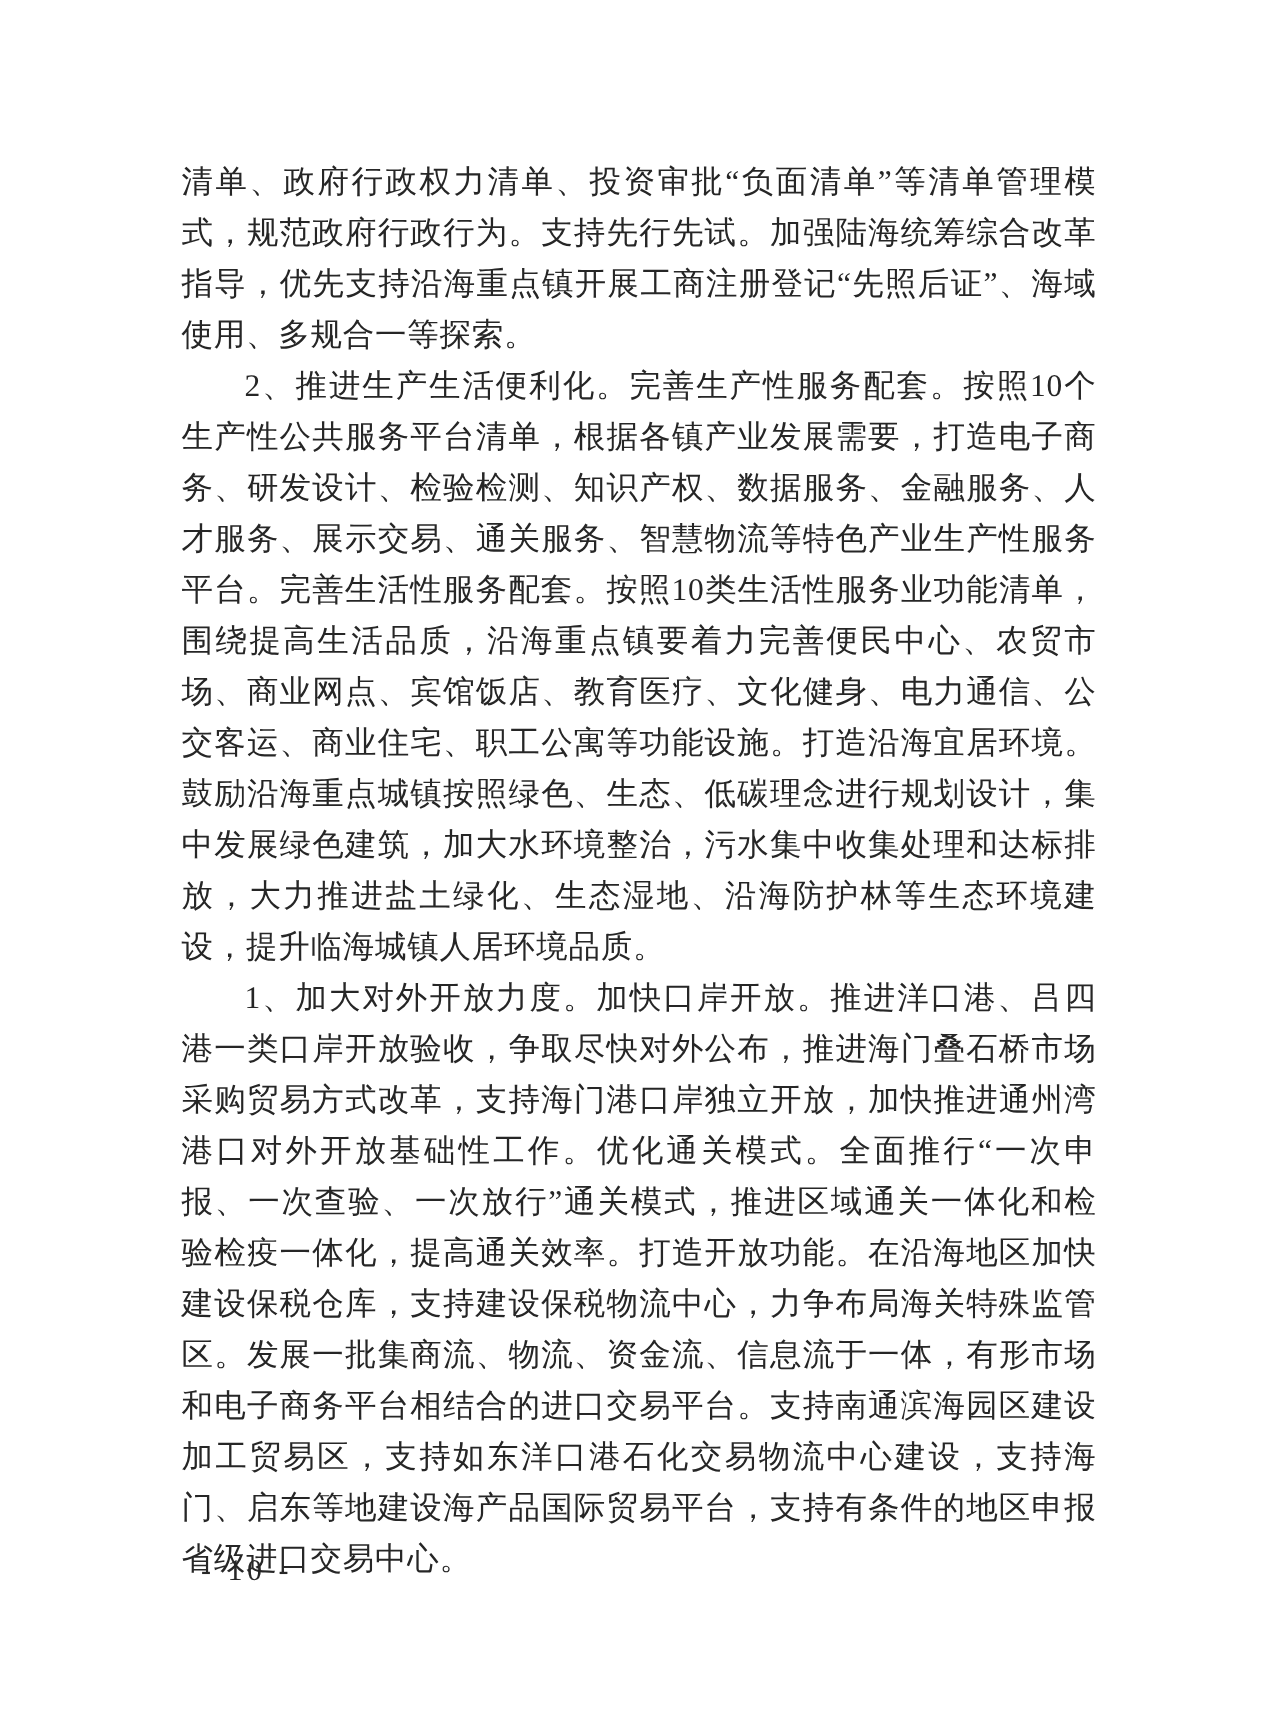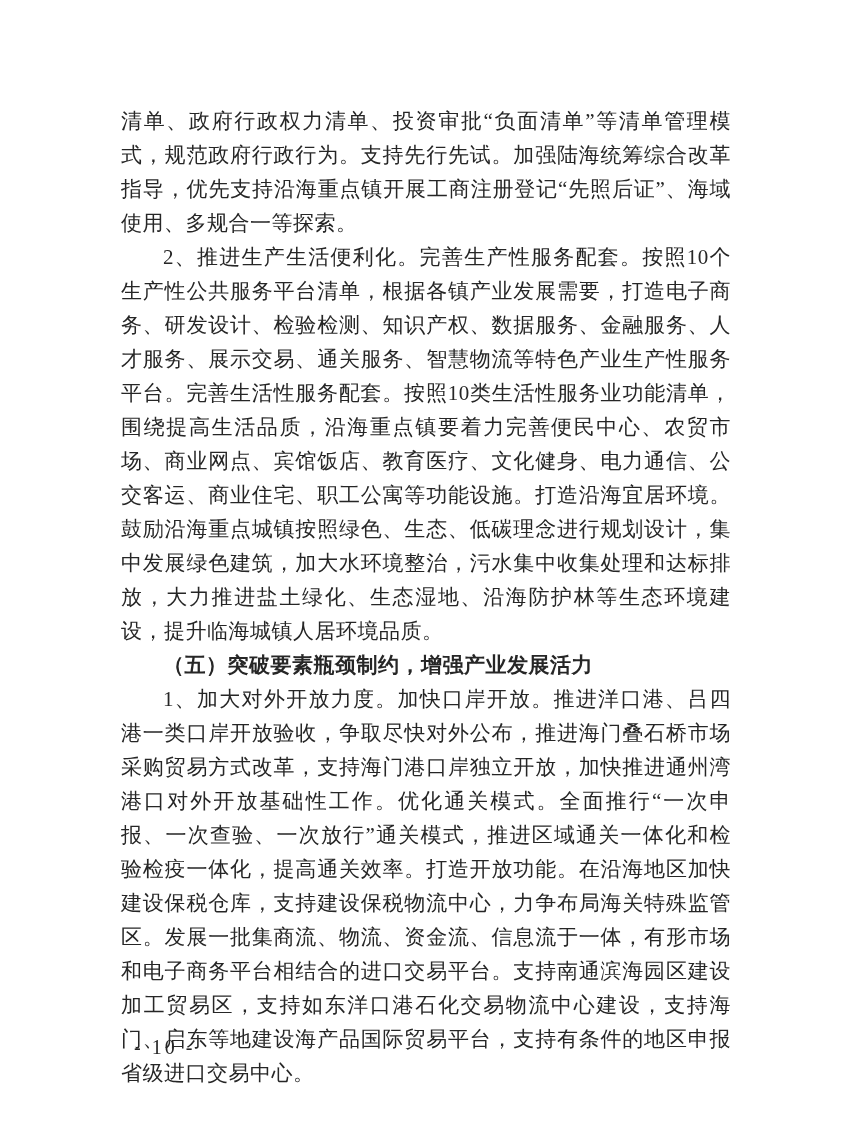--- a/index.html
+++ b/index.html
@@ -50,17 +50,16 @@
     color: var(--text-color, #262626);
   }
 </style>
 </head>
 <body>
 
 <div class="page">
   <div class="text-block">
     <p class="para no-indent">清单、政府行政权力清单、投资审批“负面清单”等清单管理模式，规范政府行政行为。支持先行先试。加强陆海统筹综合改革指导，优先支持沿海重点镇开展工商注册登记“先照后证”、海域使用、多规合一等探索。</p>
     <p class="para">2、推进生产生活便利化。完善生产性服务配套。按照10个生产性公共服务平台清单，根据各镇产业发展需要，打造电子商务、研发设计、检验检测、知识产权、数据服务、金融服务、人才服务、展示交易、通关服务、智慧物流等特色产业生产性服务平台。完善生活性服务配套。按照10类生活性服务业功能清单，围绕提高生活品质，沿海重点镇要着力完善便民中心、农贸市场、商业网点、宾馆饭店、教育医疗、文化健身、电力通信、公交客运、商业住宅、职工公寓等功能设施。打造沿海宜居环境。鼓励沿海重点城镇按照绿色、生态、低碳理念进行规划设计，集中发展绿色建筑，加大水环境整治，污水集中收集处理和达标排放，大力推进盐土绿化、生态湿地、沿海防护林等生态环境建设，提升临海城镇人居环境品质。</p>
-    <p class="para heading">（五）突破要素瓶颈制约，增强产业发展活力</p>
     <p class="para">1、加大对外开放力度。加快口岸开放。推进洋口港、吕四港一类口岸开放验收，争取尽快对外公布，推进海门叠石桥市场采购贸易方式改革，支持海门港口岸独立开放，加快推进通州湾港口对外开放基础性工作。优化通关模式。全面推行“一次申报、一次查验、一次放行”通关模式，推进区域通关一体化和检验检疫一体化，提高通关效率。打造开放功能。在沿海地区加快建设保税仓库，支持建设保税物流中心，力争布局海关特殊监管区。发展一批集商流、物流、资金流、信息流于一体，有形市场和电子商务平台相结合的进口交易平台。支持南通滨海园区建设加工贸易区，支持如东洋口港石化交易物流中心建设，支持海门、启东等地建设海产品国际贸易平台，支持有条件的地区申报省级进口交易中心。</p>
   </div>
   <div class="page-number">- 10 -</div>
 </div>
 
 </body></html>

